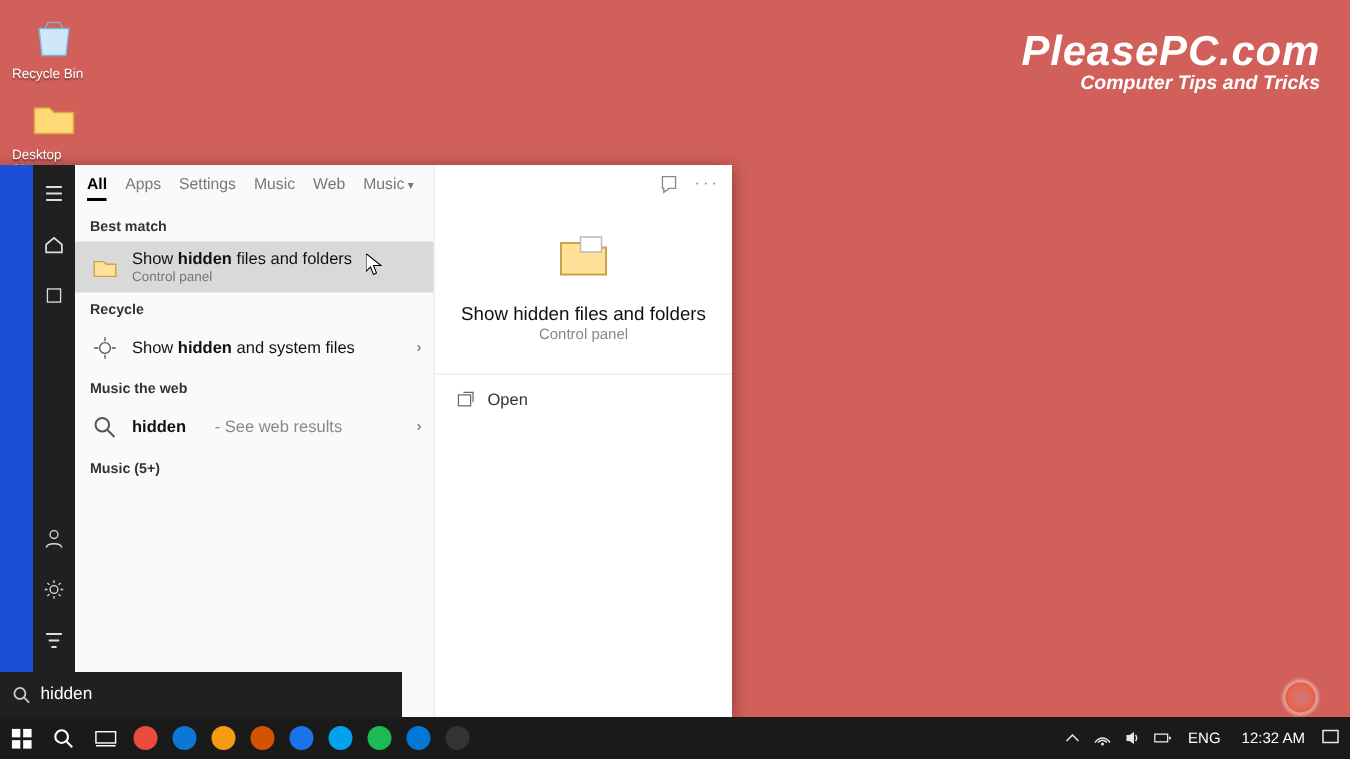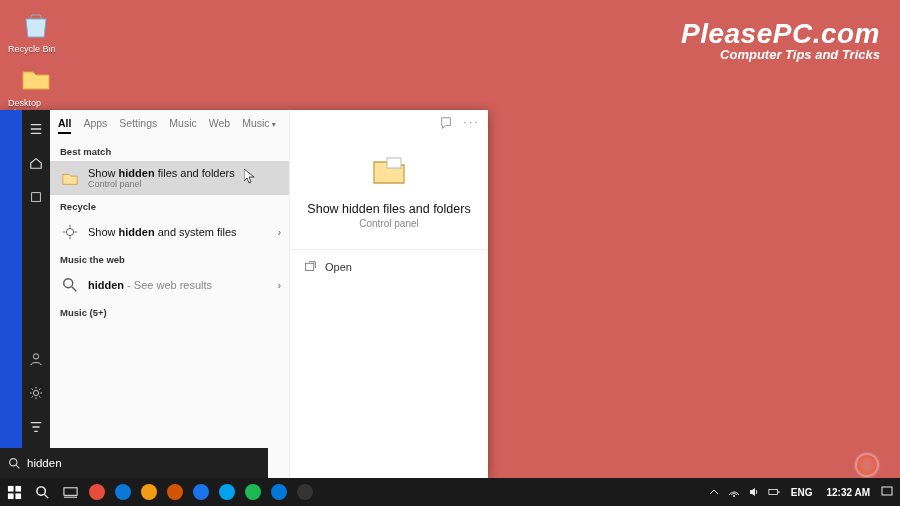--- a/index.html
+++ b/index.html
@@ -17,21 +17,20 @@
   .desk-icon .glyph { width: 34px; height: 34px; margin: 0 auto 2px; display:flex; align-items:center; justify-content:center;}
   .desk-icon .glyph svg { width:32px; height:32px; }
   .di1 { top: 8px; left: 8px; }
   .di2 { top: 62px; left: 8px; }
 
   
   .taskbar {
     position: absolute; left:0; right:0; bottom:0; height:28px;
     background: #1a1a1a; display:flex; align-items:center; color:#fff;
     font-size:10px;
-    font-weight:bold;
   }
   .tb-left { display:flex; align-items:center; height:100%; }
   .tb-item { width:28px; height:28px; display:flex; align-items:center; justify-content:center; cursor:pointer; }
   .tb-item svg { width:15px; height:15px; fill:#fff; }
   .tb-app { width:26px; height:28px; display:flex; align-items:center; justify-content:center; }
   .tb-app .dot { width:16px; height:16px; border-radius:50%; }
   .tb-right { margin-left:auto; display:flex; align-items:center; gap:6px; padding-right:6px; height:100%; }
   .tray-icon { width:14px; display:flex; align-items:center; justify-content:center; opacity:.9;}
   .tray-icon svg{ width:12px; height:12px; fill:#fff;}
   .tb-time { font-size:10px; padding:0 4px; }
@@ -61,21 +60,21 @@
   .result {
     display:flex; align-items:center; gap:8px; padding:6px 10px; cursor:pointer; position:relative;
   }
   .result.selected { background:#d9d9d9; }
   .result .ricon { width:20px; height:20px; display:flex; align-items:center; justify-content:center;}
   .result .ricon svg{ width:18px; height:18px; }
   .result .rtitle { font-size:11px; color:#111; }
   .result .rsub { font-size:9px; color:#777; }
   .result .chev { position:absolute; right:8px; top:50%; transform:translateY(-50%); color:#666; font-size:10px;}
   .result .cursor { position:absolute; right:34px; top:8px; }
-  .hint { color:#888; }
+  .hint { color:#888;margin-left:16px; }
 
   .search-box {
     height:30px; background:#202020; display:flex; align-items:center; gap:6px; padding:0 8px;
     position:absolute; left:0; bottom:0; width:268px;
   }
   .search-box svg{ width:13px; height:13px; fill:#ccc;}
   .search-box input {
     flex:1; background:transparent; border:none; outline:none; color:#fff; font-size:11.5px;
   }
 

